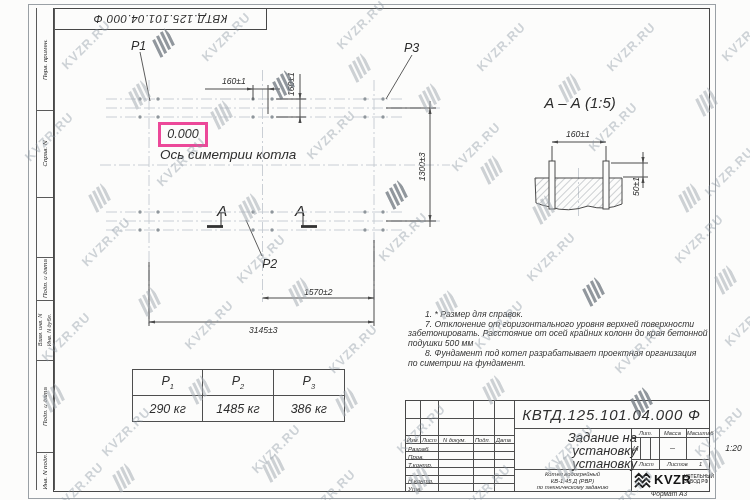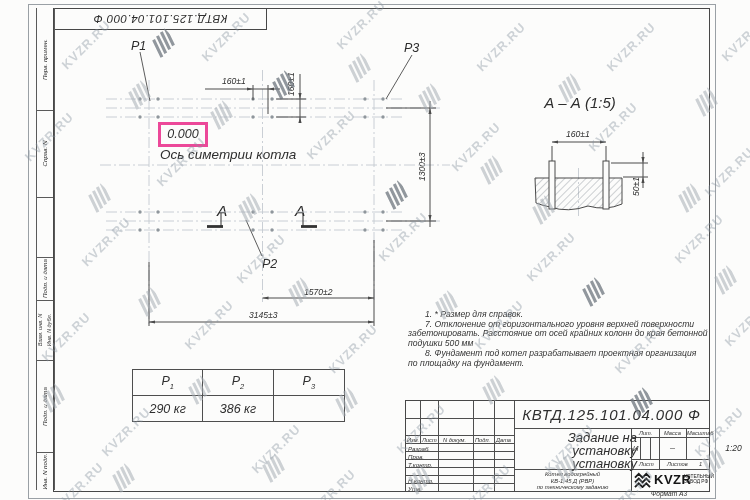--- a/index.html
+++ b/index.html
@@ -191,46 +191,47 @@
   </div>
   <div class="t" style="left:160px;top:148px;font-size:13.5px;">Ось симетрии котла</div>
 
   <div class="t" style="left:217px;top:203px;font-size:15.5px;">А</div>
   <div class="t" style="left:295px;top:203px;font-size:15.5px;">А</div>
 
   <div class="t" style="left:222px;top:77px;font-size:8.6px;">160±1</div>
   <div class="t rot" style="left:287px;top:96px;font-size:8.6px;">160±1</div>
   <div class="t rot" style="left:418px;top:181px;font-size:8.6px;">1300±3</div>
   <div class="t" style="left:304px;top:288px;font-size:8.6px;">1570±2</div>
-  <div class="t" style="left:249px;top:311px;font-size:8.6px;">3145±3</div>
+  <div class="t" style="left:249px;top:326px;font-size:8.6px;">3145±3</div>
 
   <div class="t" style="left:528px;top:95px;width:104px;text-align:center;font-size:15px;">А – А (1:5)</div>
   <div class="t" style="left:566px;top:130px;font-size:8.6px;">160±1</div>
   <div class="t rot" style="left:632px;top:196px;font-size:8.6px;">50±1</div>
 
   <div class="notes">
     <div class="ind">1.  * Размер для справок.</div>
     <div class="ind">7.  Отклонение от горизонтального уровня верхней поверхности</div>
     <div>забетонировать. Расстояние от осей крайних колонн до края бетонной</div>
     <div>подушки 500 мм</div>
     <div class="ind">8.  Фундамент под котел разрабатывает проектная организация</div>
-    <div>по площадку на фундамент.</div>
+    <div>по симетрии на фундамент.</div>
   </div>
 
   <div class="ltable">
     <div>
         <span><span>P</span><sub>1</sub></span>
       </div>
     <div>
         <span><span>P</span><sub>2</sub></span>
       </div>
     <div>
         <span><span>P</span><sub>3</sub></span>
       </div>
     <div>290 кг</div>
+    <div>1485 кг</div>
     <div>386 кг</div>
   </div>
 
   <div class="tb">
 
     <div class="tline" style="left:0;top:17px;width:108px;height:1px;"></div>
     <div class="tline" style="left:0;top:34px;width:108px;height:1px;"></div>
     <div class="tline" style="left:0;top:42px;width:108px;height:1px;"></div>
     <div class="tline" style="left:0;top:50px;width:108px;height:1px;"></div>
     <div class="tline" style="left:0;top:58px;width:108px;height:1px;"></div>

